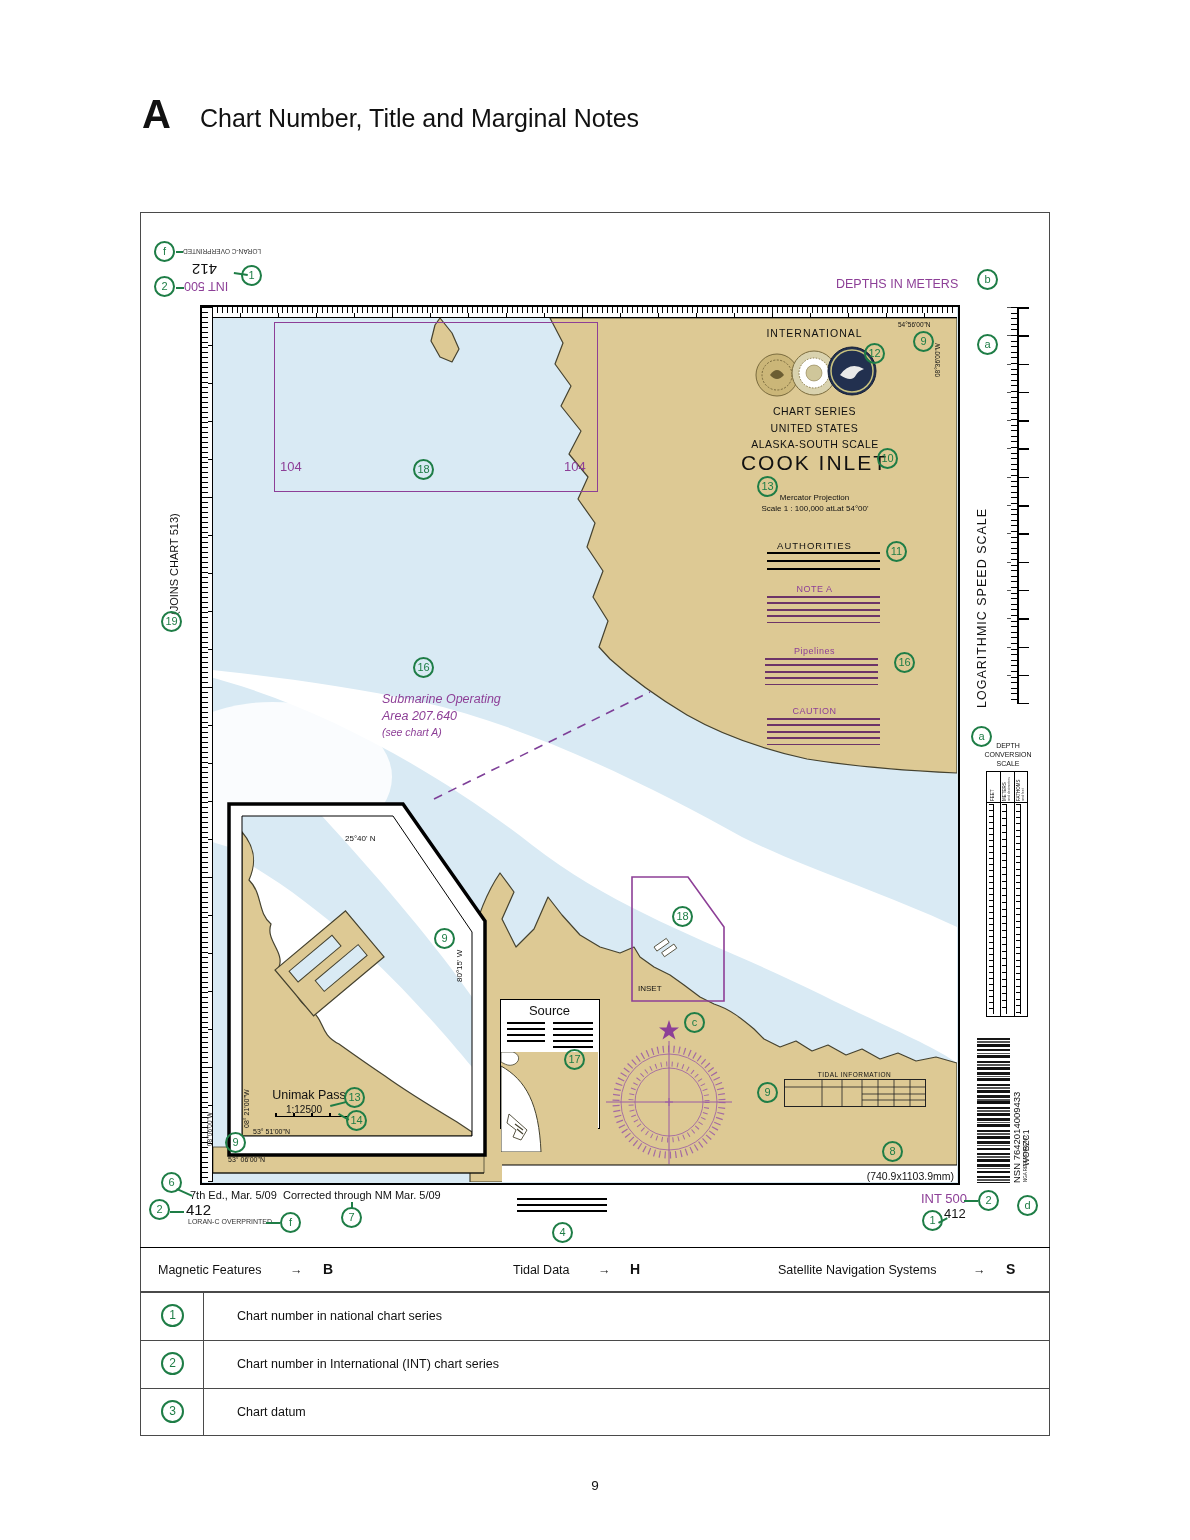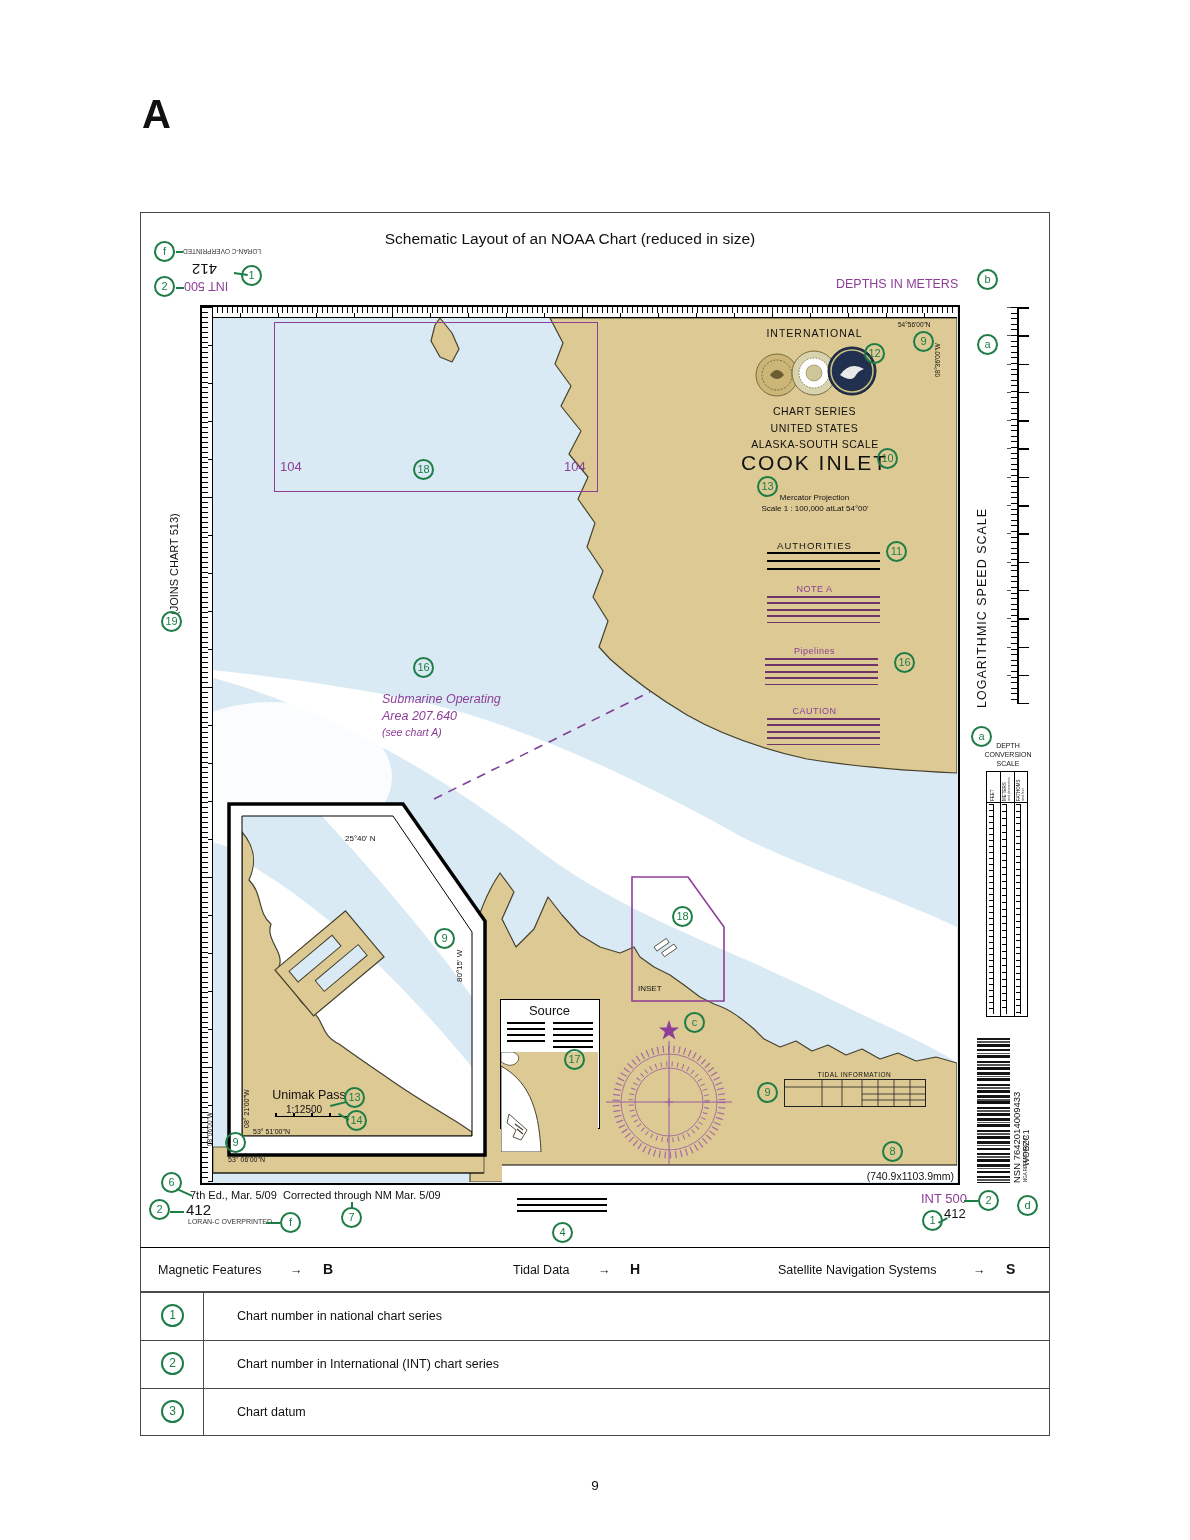--- a/index.html
+++ b/index.html
@@ -27,23 +27,23 @@
 .tick-col{position:absolute;z-index:5;}
 .row{position:absolute;left:140px;width:910px;height:48px;border-top:1px solid #4a4a4a;}
 .rowtext{position:absolute;left:97px;top:16px;font-size:12.5px;}
 </style>
 </head>
 <body>
 
 <div id="page">
 
   <div class="t" style="left:142px;top:92px;font-size:40px;font-weight:bold;">A</div>
+  <div class="t" style="left:200px;top:104px;font-size:25px;">Chart Number, Title and Marginal Notes</div>
 
   <div id="figbox"></div>
-  <div class="t" style="left:240px;top:230px;width:660px;font-size:15.5px;text-align:center;">Schematic Layout of an NOAA Chart (reduced in size)</div>
 
   <div class="t flip" style="left:183px;top:248px;font-size:6.5px;color:#333;">LORAN-C OVERPRINTED</div>
   <div class="t flip" style="left:192px;top:261px;font-size:15px;">412</div>
   <div class="t flip p" style="left:184px;top:279px;font-size:12.5px;">INT 500</div>
 
   <div class="t p" style="left:836px;top:277px;font-size:12.5px;">DEPTHS IN METERS</div>
 
   <div class="t vtext" style="left:168px;top:490px;height:125px;font-size:11px;">(JOINS CHART 513)</div>
 
   <div id="chart">

